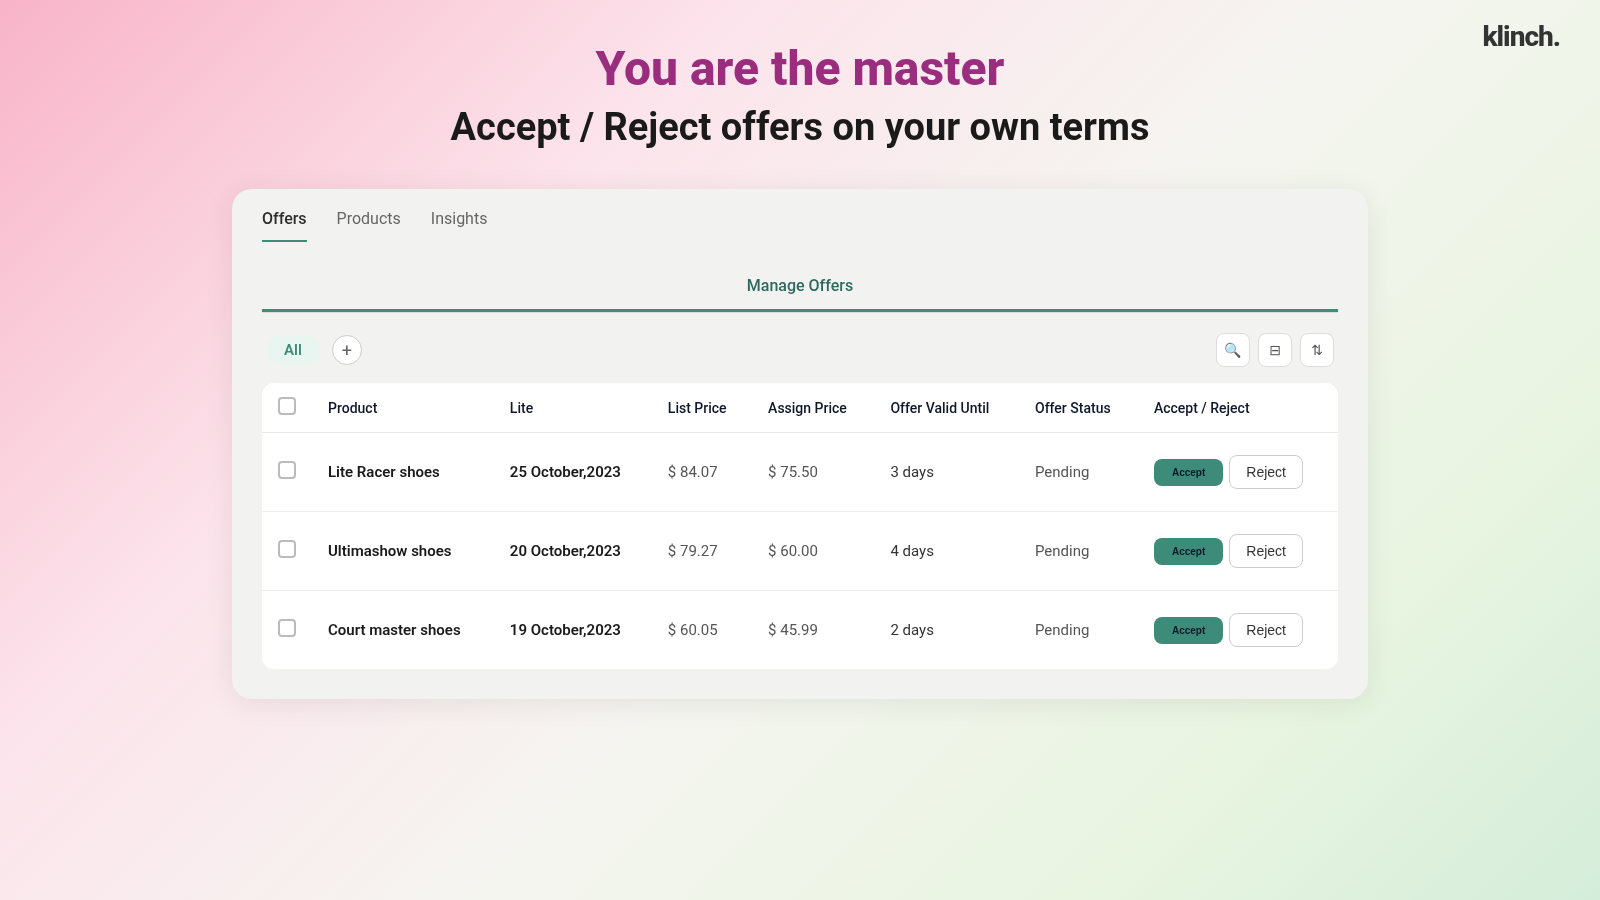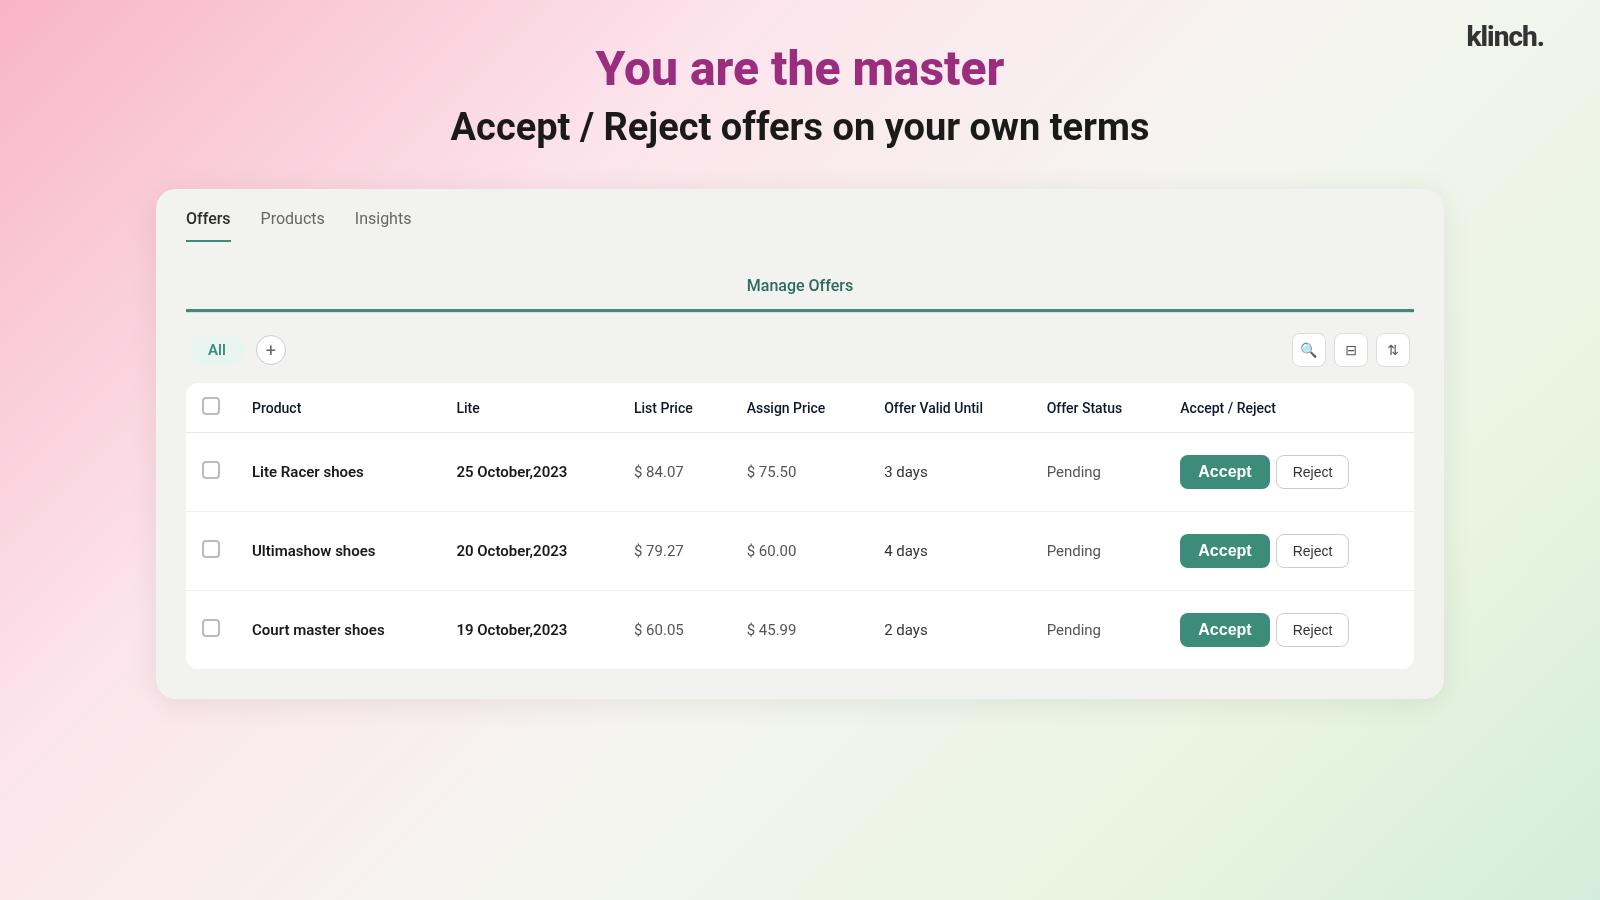--- a/index.html
+++ b/index.html
@@ -18,21 +18,21 @@
       align-items: center;
       justify-content: flex-start;
       padding-top: 40px;
       position: relative;
       overflow: hidden;
     }
 
     .logo {
       position: absolute;
       top: 20px;
-      right: 56px;
+      right: 40px;
       font-size: 28px;
       font-weight: 800;
       color: #5cb85c;
       letter-spacing: -1px;
     }
 
     .logo span {
       color: #333;
     }
 
@@ -48,21 +48,21 @@
       font-size: 38px;
       font-weight: 700;
       color: #1a1a1a;
       text-align: center;
       margin-bottom: 40px;
     }
 
     .main-card {
       background: #f2f2f0;
       border-radius: 20px;
-      width: 1288px;
+      width: 1136px;
       padding: 0;
       box-shadow: 0 4px 30px rgba(0,0,0,0.08);
     }
 
     .nav-tabs {
       display: flex;
       padding: 20px 30px 0 30px;
       gap: 30px;
       border-bottom: none;
     }
@@ -229,25 +229,25 @@
     }
 
     .action-btns {
       display: flex;
       gap: 6px;
       align-items: center;
     }
 
     .btn-accept {
       background: #3d8c7a;
-      color: #ffffff;
+      color: #0f172a;
       border: none;
       border-radius: 8px;
       padding: 8px 18px;
-      font-size: 16px;
+      font-size: 10px;
       font-weight: 600;
       cursor: pointer;
     }
 
     .btn-reject {
       background: white;
       color: #333;
       border: 1px solid #ccc;
       border-radius: 8px;
       padding: 8px 16px;

